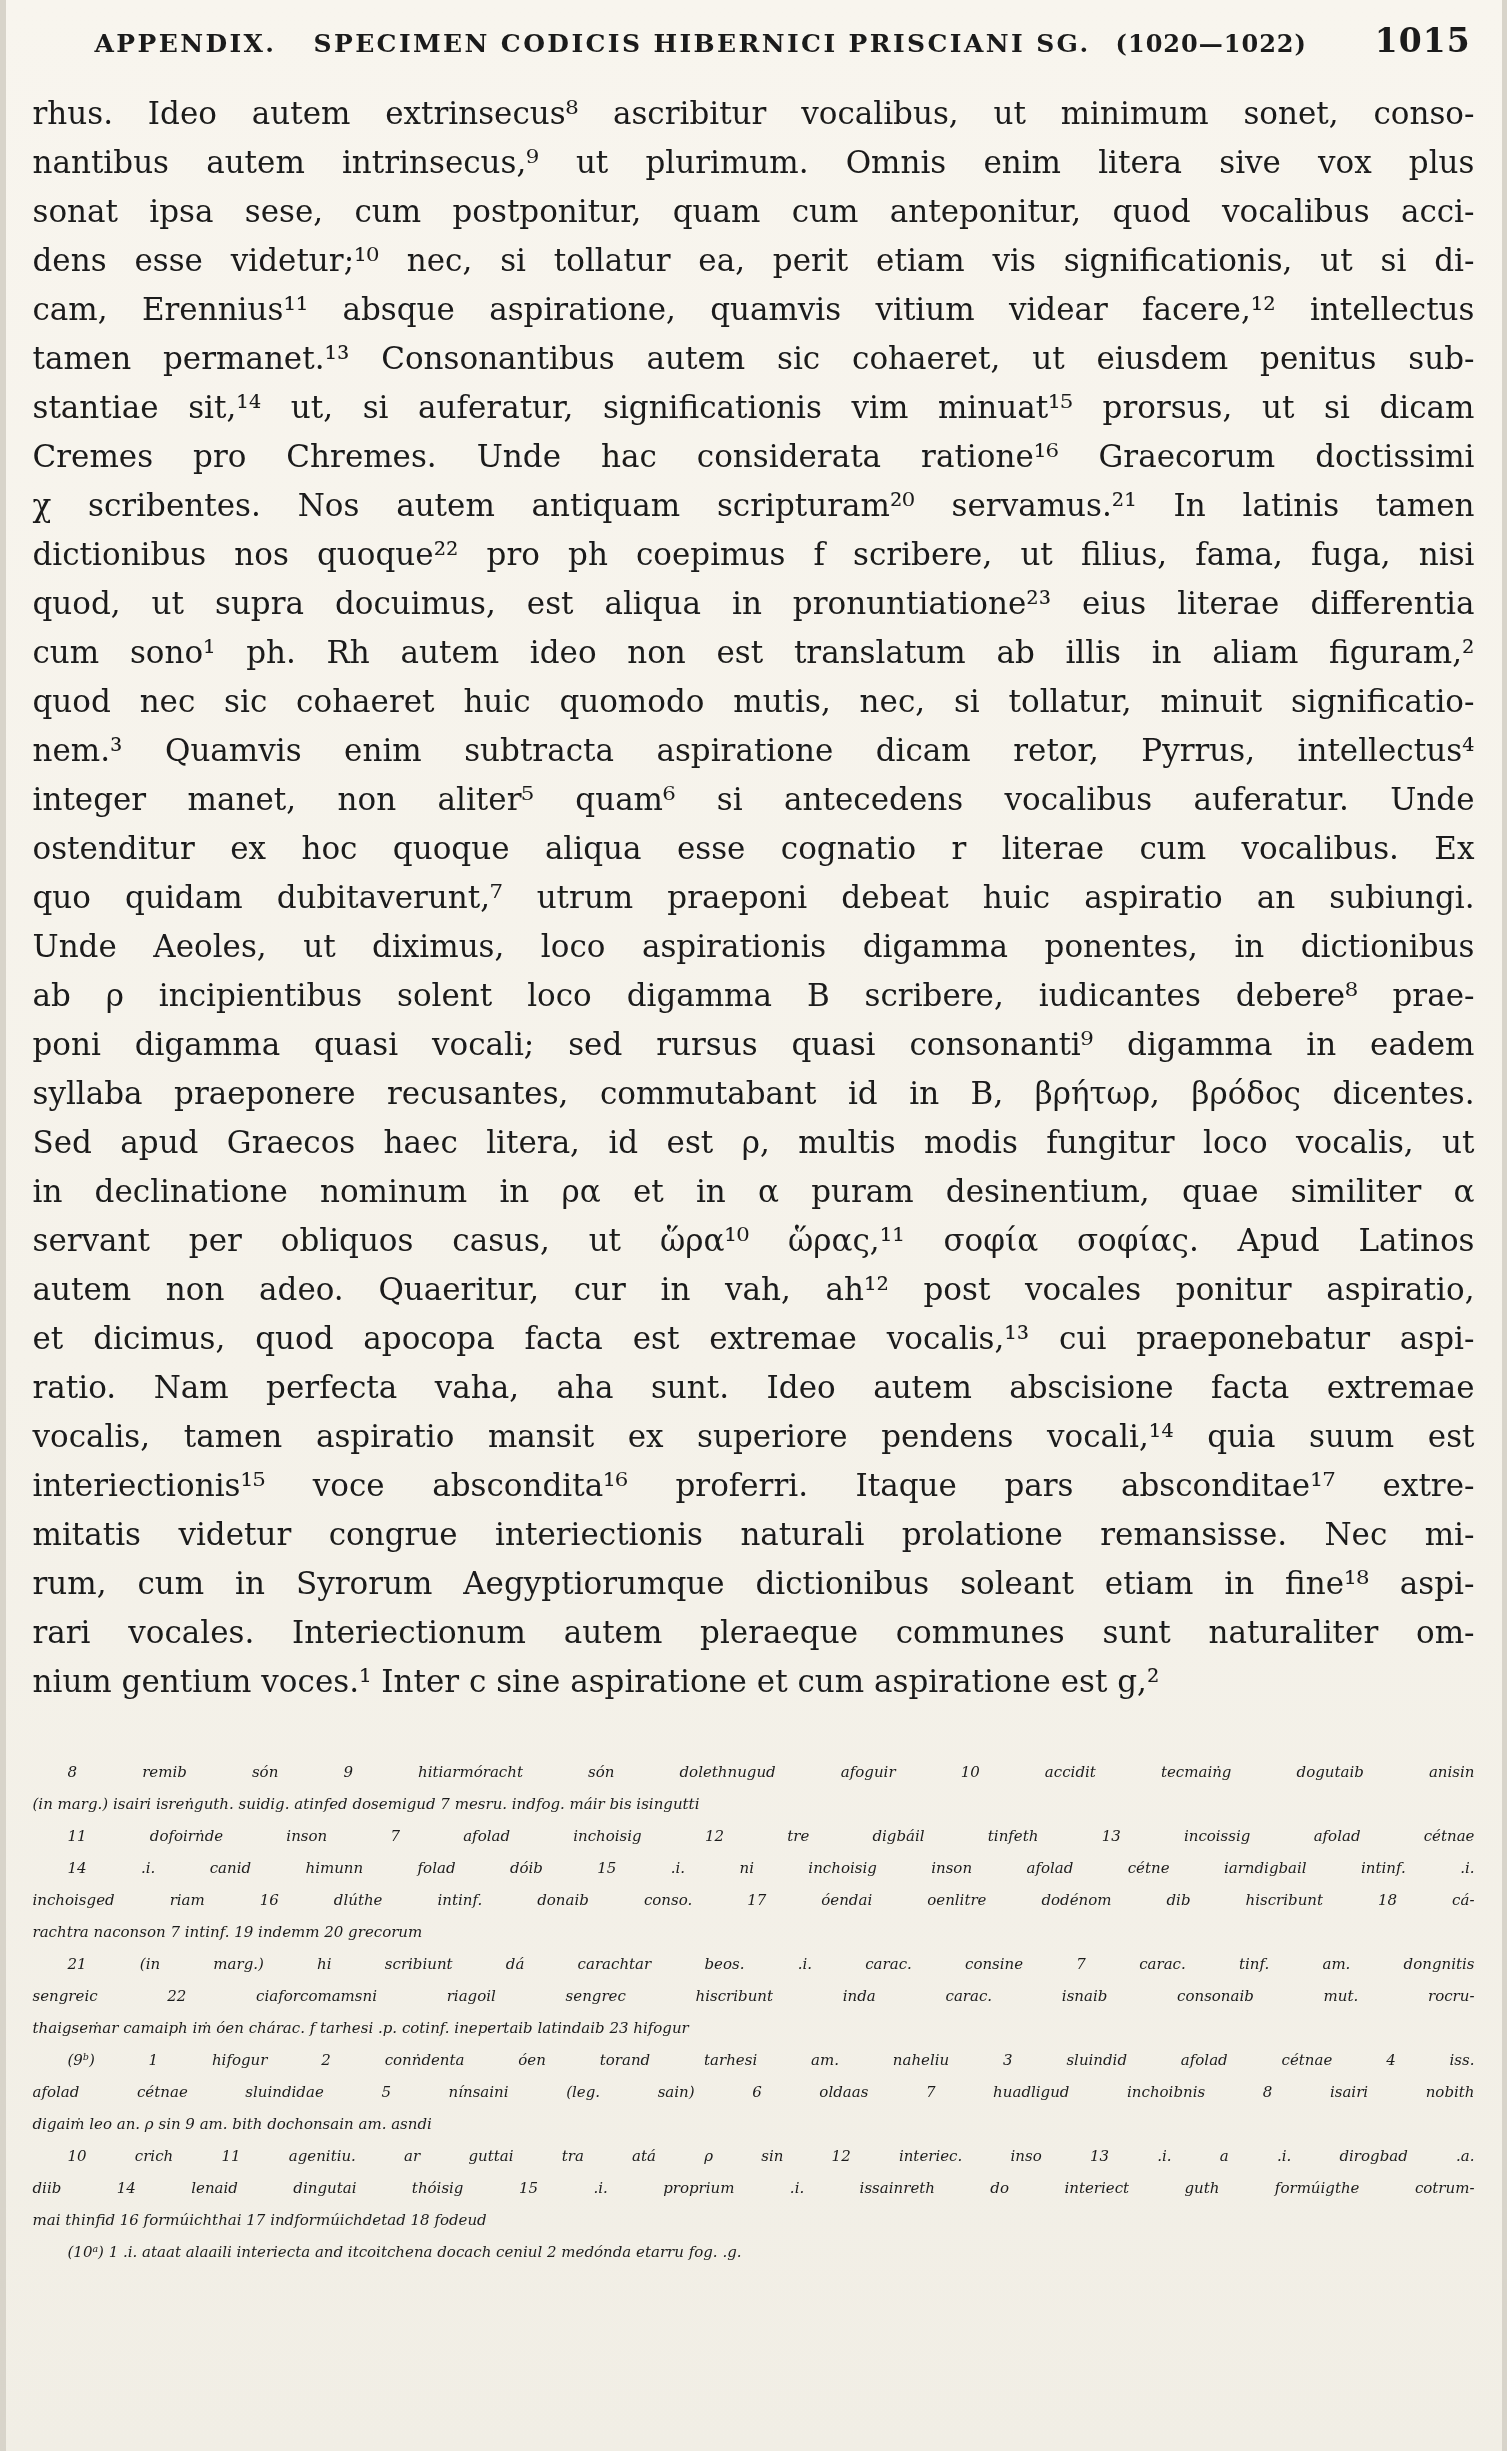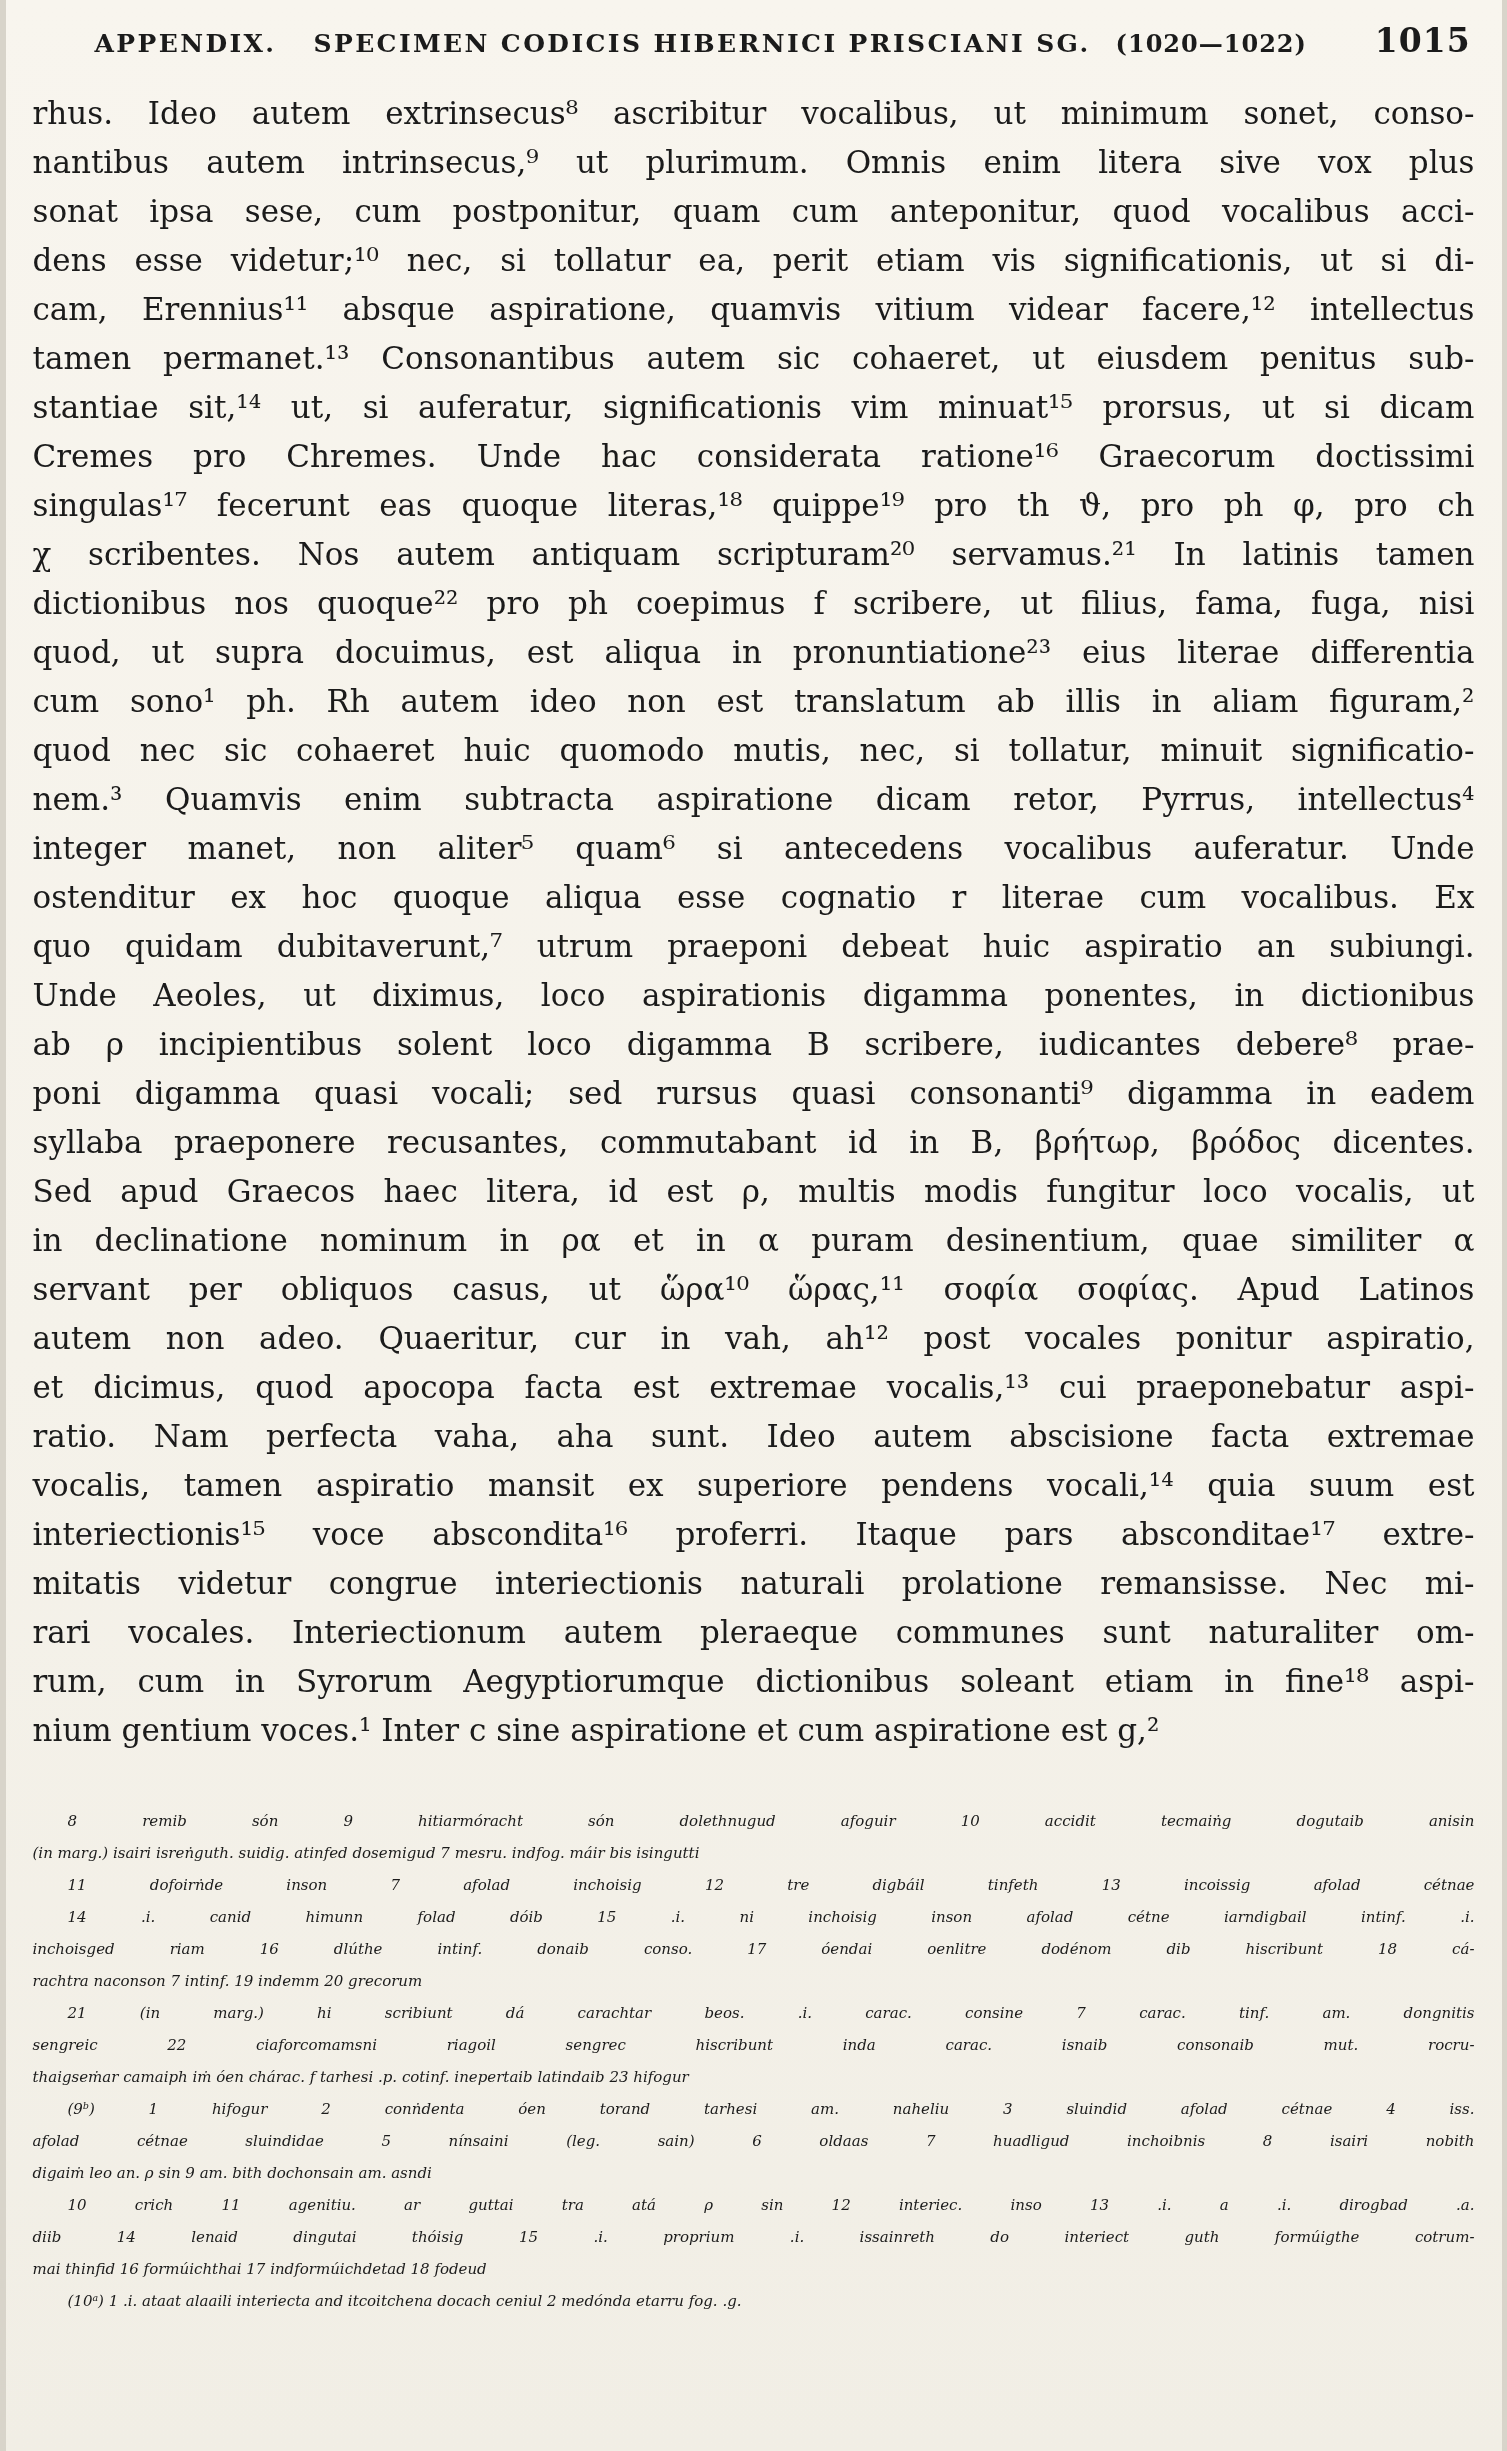--- a/index.html
+++ b/index.html
@@ -89,21 +89,20 @@
 
   <div class="bodytext">
       <div class="body-line">rhus.  Ideo autem extrinsecus⁸ ascribitur vocalibus, ut minimum sonet, conso-</div>
       <div class="body-line">nantibus autem intrinsecus,⁹ ut plurimum.  Omnis enim litera sive vox plus</div>
       <div class="body-line">sonat ipsa sese, cum postponitur, quam cum anteponitur, quod vocalibus acci-</div>
       <div class="body-line">dens esse videtur;¹⁰ nec, si tollatur ea, perit etiam vis significationis, ut si di-</div>
       <div class="body-line">cam, Erennius¹¹ absque aspiratione, quamvis vitium videar facere,¹² intellectus</div>
       <div class="body-line">tamen permanet.¹³  Consonantibus autem sic cohaeret, ut eiusdem penitus sub-</div>
       <div class="body-line">stantiae sit,¹⁴ ut, si auferatur, significationis vim minuat¹⁵ prorsus, ut si dicam</div>
       <div class="body-line">Cremes pro Chremes.  Unde hac considerata ratione¹⁶ Graecorum doctissimi</div>
-      <div class="body-line">singulas¹⁷ fecerunt eas quoque literas,¹⁸ quippe¹⁹ pro th ϑ, pro ph φ, pro ch</div>
       <div class="body-line">χ scribentes.  Nos autem antiquam scripturam²⁰ servamus.²¹  In latinis tamen</div>
       <div class="body-line">dictionibus nos quoque²² pro ph coepimus f scribere, ut filius, fama, fuga, nisi</div>
       <div class="body-line">quod, ut supra docuimus, est aliqua in pronuntiatione²³ eius literae differentia</div>
       <div class="body-line">cum sono¹ ph.  Rh autem ideo non est translatum ab illis in aliam figuram,²</div>
       <div class="body-line">quod nec sic cohaeret huic quomodo mutis, nec, si tollatur, minuit significatio-</div>
       <div class="body-line">nem.³  Quamvis enim subtracta aspiratione dicam retor, Pyrrus, intellectus⁴</div>
       <div class="body-line">integer manet, non aliter⁵ quam⁶ si antecedens vocalibus auferatur.  Unde</div>
       <div class="body-line">ostenditur ex hoc quoque aliqua esse cognatio r literae cum vocalibus.  Ex</div>
       <div class="body-line">quo quidam dubitaverunt,⁷ utrum praeponi debeat huic aspiratio an subiungi.</div>
       <div class="body-line">Unde Aeoles, ut diximus, loco aspirationis digamma ponentes, in dictionibus</div>
@@ -112,22 +111,22 @@
       <div class="body-line">syllaba praeponere recusantes, commutabant id in B, βρήτωρ, βρόδος dicentes.</div>
       <div class="body-line">Sed apud Graecos haec litera, id est ρ, multis modis fungitur loco vocalis, ut</div>
       <div class="body-line">in declinatione nominum in ρα et in α puram desinentium, quae similiter α</div>
       <div class="body-line">servant per obliquos casus, ut ὥρα¹⁰ ὥρας,¹¹ σοφία σοφίας.  Apud Latinos</div>
       <div class="body-line">autem non adeo.  Quaeritur, cur in vah, ah¹² post vocales ponitur aspiratio,</div>
       <div class="body-line">et dicimus, quod apocopa facta est extremae vocalis,¹³ cui praeponebatur aspi-</div>
       <div class="body-line">ratio.  Nam perfecta vaha, aha sunt.  Ideo autem abscisione facta extremae</div>
       <div class="body-line">vocalis, tamen aspiratio mansit ex superiore pendens vocali,¹⁴ quia suum est</div>
       <div class="body-line">interiectionis¹⁵ voce abscondita¹⁶ proferri.  Itaque pars absconditae¹⁷ extre-</div>
       <div class="body-line">mitatis videtur congrue interiectionis naturali prolatione remansisse.  Nec mi-</div>
+      <div class="body-line">rum, cum in Syrorum Aegyptiorumque dictionibus soleant etiam in fine¹⁸ aspi-</div>
       <div class="body-line">rari vocales.  Interiectionum autem pleraeque communes sunt naturaliter om-</div>
-      <div class="body-line">rum, cum in Syrorum Aegyptiorumque dictionibus soleant etiam in fine¹⁸ aspi-</div>
       <div class="body-line no-just">nium gentium voces.¹  Inter c sine aspiratione et cum aspiratione est g,²</div>
     </div>
 
   <div class="footnotes">
       <div class="fn-line indent">8 remib són   9 hitiarmóracht són dolethnugud afoguir   10 accidit tecmaiṅg dogutaib anisin</div>
       <div class="fn-line no-just">(in marg.) isairi isreṅguth. suidig. atinfed dosemigud 7 mesru. indfog. máir bis isingutti</div>
       <div class="fn-line indent">11 dofoirṅde inson 7 afolad inchoisig   12 tre digbáil tinfeth   13 incoissig afolad cétnae</div>
       <div class="fn-line indent">14 .i. canid himunn folad dóib   15 .i. ni inchoisig inson afolad cétne iarndigbail intinf. .i.</div>
       <div class="fn-line">inchoisged riam  16 dlúthe intinf. donaib conso. 17 óendai oenlitre dodénom dib hiscribunt  18 cá-</div>
       <div class="fn-line no-just">rachtra naconson 7 intinf.   19 indemm   20 grecorum</div>

